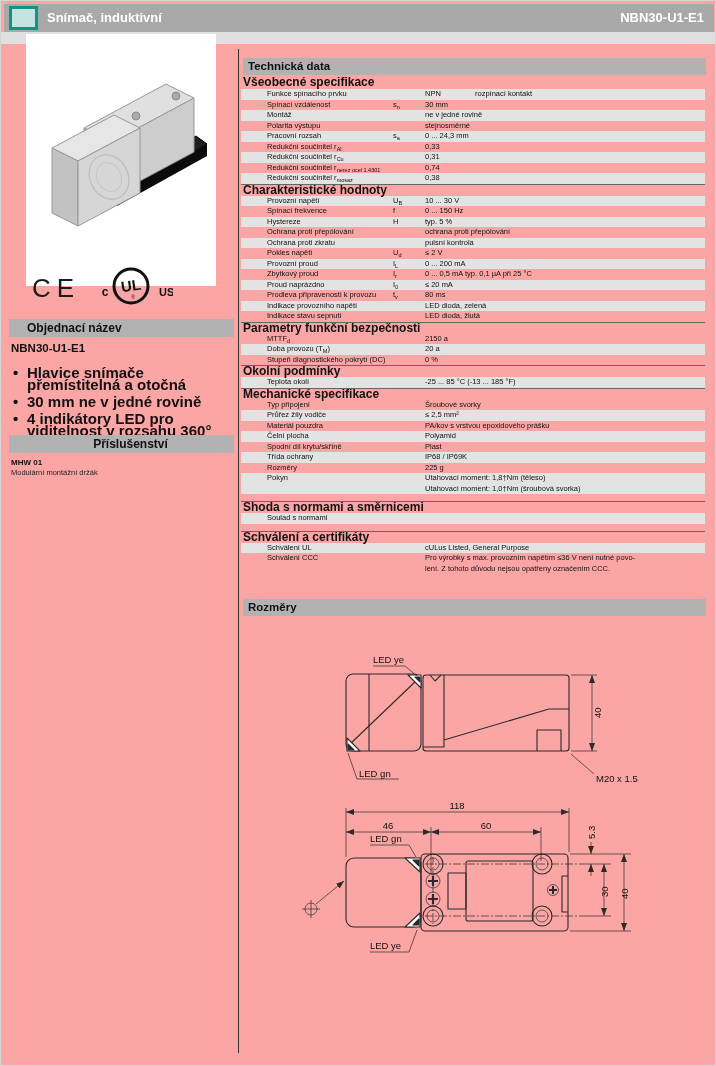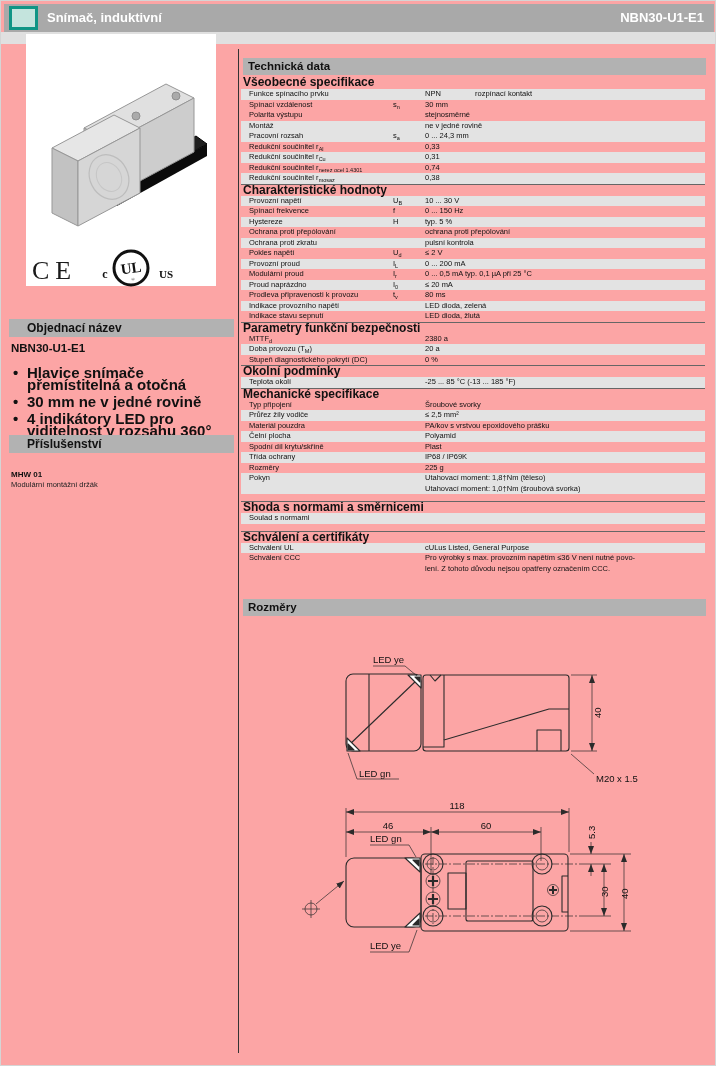--- a/index.html
+++ b/index.html
@@ -15,48 +15,48 @@
   .logo-square{position:absolute;left:5px;top:2px;width:23px;height:18px;
                border:3px solid var(--teal-border);background:var(--teal-fill);}
   .topbar-title{position:absolute;left:43px;top:0;line-height:28px;font-size:13px;font-weight:bold;color:#fff;}
   .topbar-code{position:absolute;right:10px;top:0;line-height:28px;font-size:13px;font-weight:bold;color:#fff;}
   .substrip{position:absolute;left:0;top:31px;width:716px;height:12px;background:var(--substrip);}
 
   .col-divider{position:absolute;left:237px;top:48px;width:1px;height:1004px;background:#333;}
 
   
   .photo-box{position:absolute;left:25px;top:33px;width:190px;height:252px;background:#fff;}
-  .marks{position:absolute;left:28px;top:244px;width:185px;height:48px;font-family:Liberation Serif, serif;}
+  .marks{position:absolute;left:28px;top:262px;width:185px;height:48px;}
   .ce-svg{position:absolute;left:2px;top:8px;}
   .ul-svg{position:absolute;left:60px;top:0;}
   .sec-bar{position:absolute;left:8px;width:225px;height:18px;background:var(--section-bar-gray);
            font-size:12px;font-weight:bold;line-height:18px;padding-left:18px;box-sizing:border-box;color:#111;}
-  .bar-order{top:318px;} .bar-acc{top:434px;}
+  .bar-order{top:318px;} .bar-acc{top:434px;text-align:center;}
   .order-code{position:absolute;left:10px;top:341px;font-size:11.5px;font-weight:bold;}
   .features{position:absolute;left:12px;top:366px;width:214px;margin:0;padding:0;list-style:none;}
   .features li{display:flex;font-size:15px;font-weight:bold;line-height:12px;margin-bottom:5px;}
   .features li::before{content:"•";flex:0 0 14px;}
-  .acc-list{position:absolute;left:10px;top:457px;width:215px;margin-top:12px;}
+  .acc-list{position:absolute;left:10px;top:457px;width:215px;}
   .acc-code{font-size:8px;font-weight:bold;line-height:10px;}
   .acc-desc{font-size:7.5px;line-height:10px;color:#222;}
 
   
   .right-col{position:absolute;left:238px;top:0;width:478px;height:870px;}
   .main-bar{position:absolute;left:4px;width:463px;height:17px;background:var(--section-bar-gray);
             font-size:11.5px;font-weight:bold;line-height:17px;padding-left:5px;box-sizing:border-box;}
   .bar-tech{top:57px;} .bar-dims{top:598px;}
   .tech-table{position:absolute;left:0;top:76px;width:470px;}
   .tsec.gap{margin-top:7px;}
   .tsec-h{margin-left:2px;width:464px;box-sizing:border-box;border-top:1px solid #666;
           font-size:12px;font-weight:bold;height:12px;line-height:11.5px;padding-left:2px;}
   .tsec:first-child .tsec-h{border-top:none;}
   .trow{margin-left:2px;width:464px;box-sizing:border-box;display:flex;
         min-height:10.5px;font-size:7.5px;line-height:10.5px;}
   .trow.shaded{background:var(--row-shade);}
-  .tl{flex:0 0 152px;padding-left:8px;box-sizing:border-box;white-space:nowrap;}
+  .tl{flex:0 0 152px;padding-left:26px;box-sizing:border-box;white-space:nowrap;}
   .tl.ind2{padding-left:23px;}
   .ts{flex:0 0 32px;}
   .tv{flex:1;}
   .v1{display:inline-block;min-width:50px;}
   sub{font-size:5.5px;vertical-align:-1.5px;line-height:0;}
 
   
   .dims-svg{position:absolute;left:0;top:620px;}
   .dims-svg text{font-family:"Liberation Sans",sans-serif;font-size:9.5px;fill:#111;}
   .ol{stroke:var(--line);stroke-width:1.1;fill:none;stroke-linejoin:round;}
@@ -148,32 +148,32 @@
             <span class="ts"></span>
             <span class="tv"><span class="v1">NPN</span><span>rozpínací kontakt</span></span>
           </div>
           <div class="trow">
             <span class="tl"><span>Spínací vzdálenost</span></span>
             <span class="ts"><span>s</span><sub>n</sub></span>
             <span class="tv">
               <div class="tv-line">30 mm</div>
             </span>
           </div>
+          <div class="trow shaded">
+            <span class="tl"><span>Montáž</span></span>
+            <span class="ts"></span>
+            <span class="tv">
+              <div class="tv-line">ne v jedné rovině</div>
+            </span>
+          </div>
           <div class="trow">
             <span class="tl"><span>Polarita výstupu</span></span>
             <span class="ts"></span>
             <span class="tv">
               <div class="tv-line">stejnosměrné</div>
-            </span>
-          </div>
-          <div class="trow shaded">
-            <span class="tl"><span>Montáž</span></span>
-            <span class="ts"></span>
-            <span class="tv">
-              <div class="tv-line">ne v jedné rovině</div>
             </span>
           </div>
           <div class="trow shaded">
             <span class="tl"><span>Pracovní rozsah</span></span>
             <span class="ts"><span>s</span><sub>a</sub></span>
             <span class="tv">
               <div class="tv-line">0 ... 24,3 mm</div>
             </span>
           </div>
           <div class="trow">
@@ -250,21 +250,21 @@
             </span>
           </div>
           <div class="trow shaded">
             <span class="tl"><span>Provozní proud</span></span>
             <span class="ts"><span>I</span><sub>L</sub></span>
             <span class="tv">
               <div class="tv-line">0 ... 200 mA</div>
             </span>
           </div>
           <div class="trow">
-            <span class="tl"><span>Modulární proud</span></span>
+            <span class="tl"><span>Zbytkový proud</span></span>
             <span class="ts"><span>I</span><sub>r</sub></span>
             <span class="tv">
               <div class="tv-line">0 ... 0,5 mA typ. 0,1 µA při 25 °C</div>
             </span>
           </div>
           <div class="trow shaded">
             <span class="tl"><span>Proud naprázdno</span></span>
             <span class="ts"><span>I</span><sub>0</sub></span>
             <span class="tv">
               <div class="tv-line">≤ 20 mA</div>
@@ -291,21 +291,21 @@
               <div class="tv-line">LED dioda, žlutá</div>
             </span>
           </div>
         </div>
         <div class="tsec">
           <div class="tsec-h">Parametry funkční bezpečnosti</div>
           <div class="trow">
             <span class="tl"><span>MTTF</span><sub>d</sub></span>
             <span class="ts"></span>
             <span class="tv">
-              <div class="tv-line">2380 a</div>
+              <div class="tv-line">2150 a</div>
             </span>
           </div>
           <div class="trow shaded">
             <span class="tl"><span>Doba provozu (T</span><sub>M</sub><span>)</span></span>
             <span class="ts"></span>
             <span class="tv">
               <div class="tv-line">20 a</div>
             </span>
           </div>
           <div class="trow">

